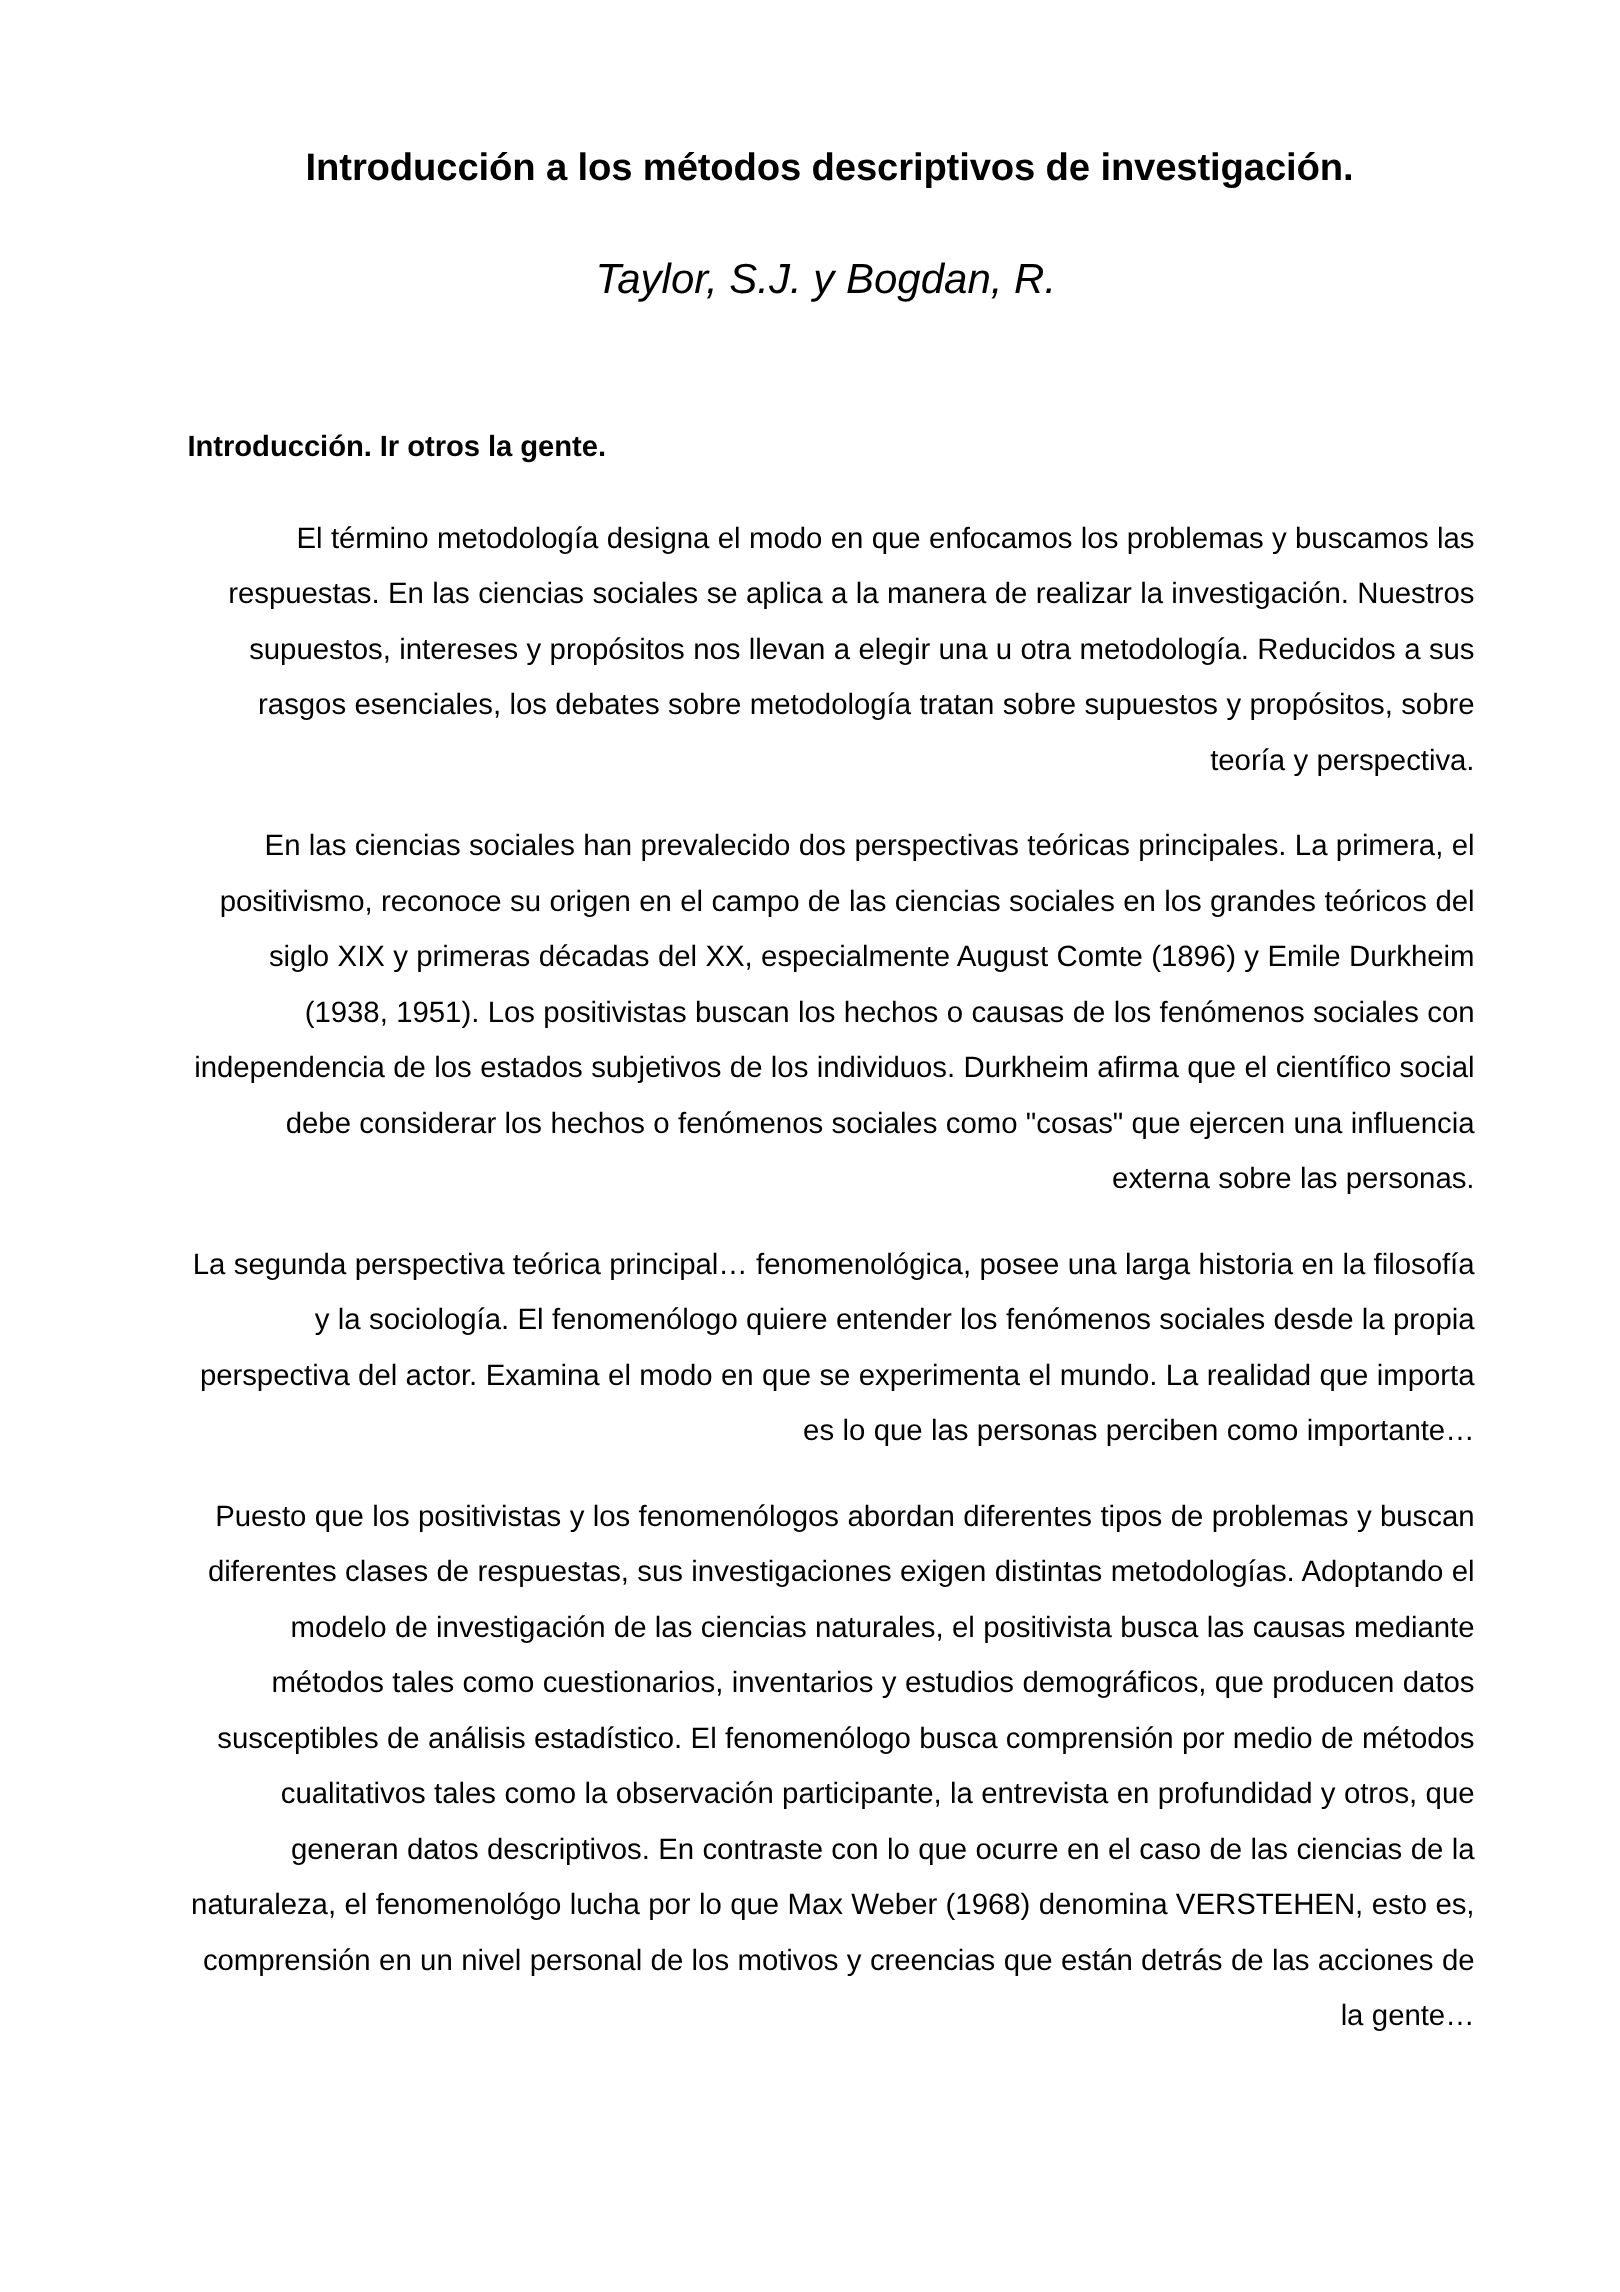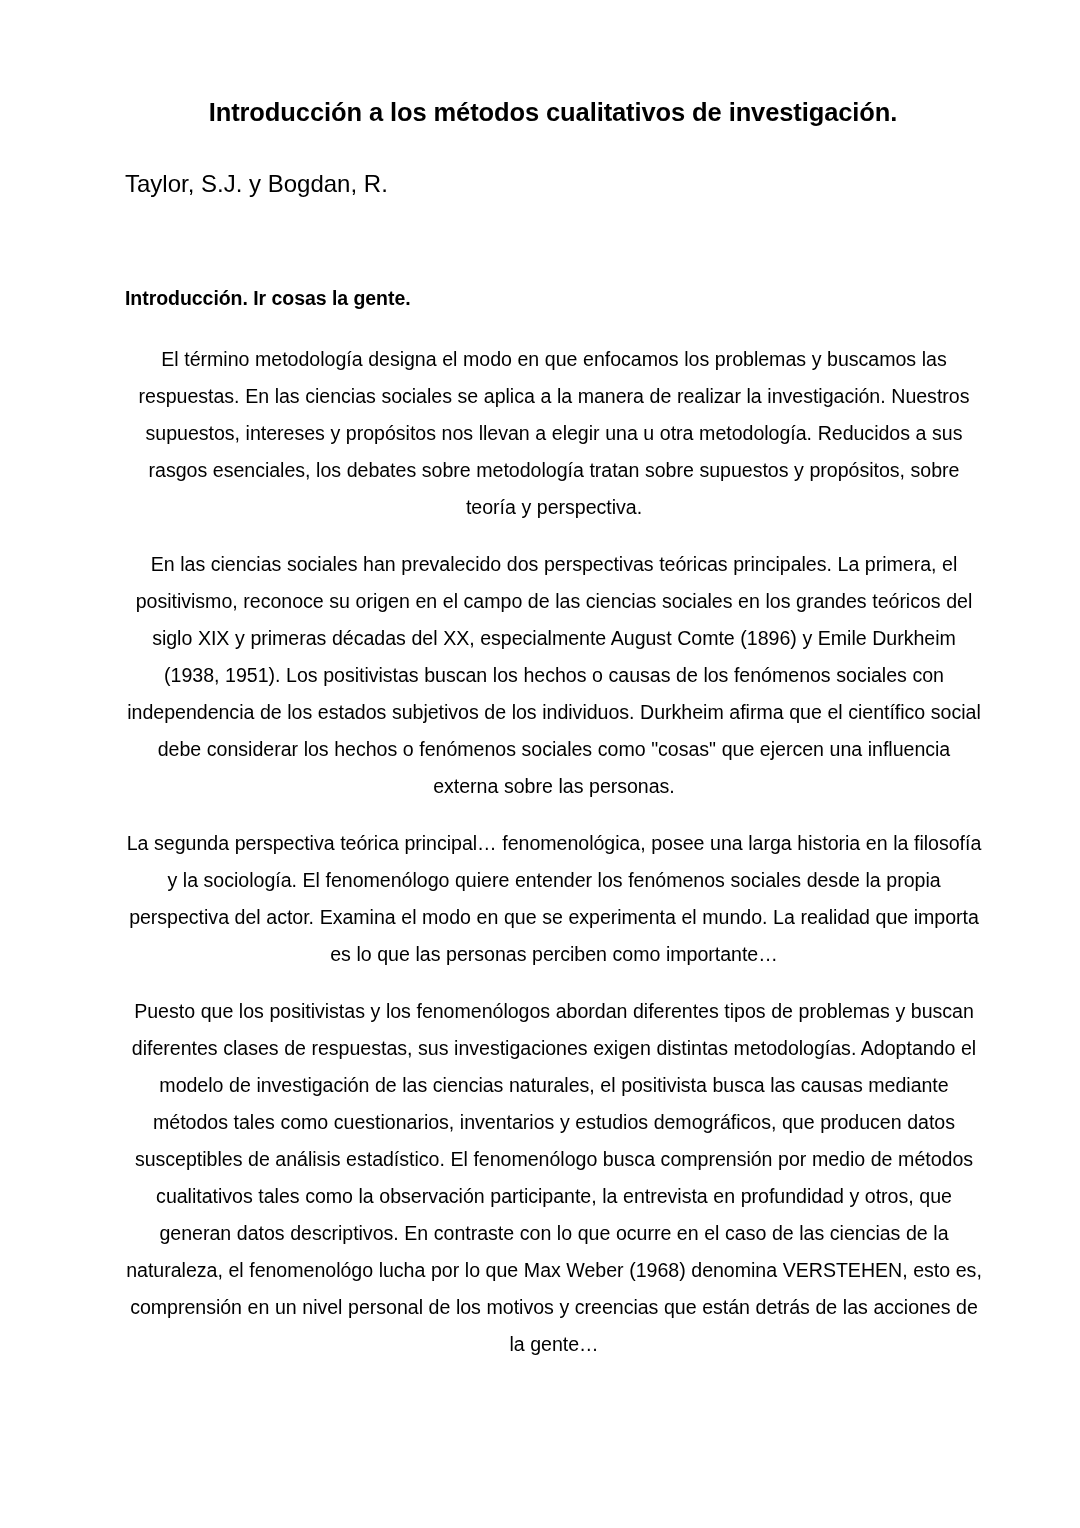--- a/index.html
+++ b/index.html
@@ -45,22 +45,23 @@
     font-weight: bold;
     line-height: 1.25;
     letter-spacing: -0.1px;
   }
 
   .byline {
     position: absolute;
     left: 0;
     top: 168px;
     width: 851px;
-    text-align: left;
-    font-size: 24px;
+    text-align: center;
+    font-size: 28px;
+    font-style: italic;
     line-height: 1.3;
   }
 
   .body-block {
     position: absolute;
     left: 0;
     top: 285px;
     width: 858px;
   }
 
@@ -69,42 +70,42 @@
     font-size: 19.5px;
     font-weight: bold;
     line-height: 1.35;
     letter-spacing: -0.05px;
   }
 
   p.para {
     margin: 0 0 20px 0;
     font-size: 19.6px;
     line-height: 37px;
-    text-align: center;
+    text-align: right;
     letter-spacing: -0.03px;
     word-spacing: 0.2px;
   }
 
   p.para:last-child {
     margin-bottom: 16px;
   }
 </style>
 </head>
 <body>
 
 <div class="page">
   <div class="content">
 
-    <h1 class="doc-title">Introducción a los métodos cualitativos de investigación.</h1>
+    <h1 class="doc-title">Introducción a los métodos descriptivos de investigación.</h1>
 
     <div class="byline">Taylor, S.J. y Bogdan, R.</div>
 
     <div class="body-block">
 
-      <h2 class="section-heading">Introducción. Ir cosas la gente.</h2>
+      <h2 class="section-heading">Introducción. Ir otros la gente.</h2>
 
       <p class="para">El término metodología designa el modo en que enfocamos los problemas y buscamos las respuestas. En las ciencias sociales se aplica a la manera de realizar la investigación. Nuestros supuestos, intereses y propósitos nos llevan a elegir una u otra metodología. Reducidos a sus rasgos esenciales, los debates sobre metodología tratan sobre supuestos y propósitos, sobre teoría y perspectiva.</p>
 
       <p class="para">En las ciencias sociales han prevalecido dos perspectivas teóricas principales. La primera, el positivismo, reconoce su origen en el campo de las ciencias sociales en los grandes teóricos del siglo XIX y primeras décadas del XX, especialmente August Comte (1896) y Emile Durkheim (1938, 1951). Los positivistas buscan los hechos o causas de los fenómenos sociales con independencia de los estados subjetivos de los individuos. Durkheim afirma que el científico social debe considerar los hechos o fenómenos sociales como "cosas" que ejercen una influencia externa sobre las personas.</p>
 
       <p class="para">La segunda perspectiva teórica principal… fenomenológica, posee una larga historia en la filosofía y la sociología. El fenomenólogo quiere entender los fenómenos sociales desde la propia perspectiva del actor. Examina el modo en que se experimenta el mundo. La realidad que importa es lo que las personas perciben como importante…</p>
 
       <p class="para">Puesto que los positivistas y los fenomenólogos abordan diferentes tipos de problemas y buscan diferentes clases de respuestas, sus investigaciones exigen distintas metodologías. Adoptando el modelo de investigación de las ciencias naturales, el positivista busca las causas mediante métodos tales como cuestionarios, inventarios y estudios demográficos, que producen datos susceptibles de análisis estadístico. El fenomenólogo busca comprensión por medio de métodos cualitativos tales como la observación participante, la entrevista en profundidad y otros, que generan datos descriptivos. En contraste con lo que ocurre en el caso de las ciencias de la naturaleza, el fenomenológo lucha por lo que Max Weber (1968) denomina VERSTEHEN, esto es, comprensión en un nivel personal de los motivos y creencias que están detrás de las acciones de la gente…</p>
 
     </div>

